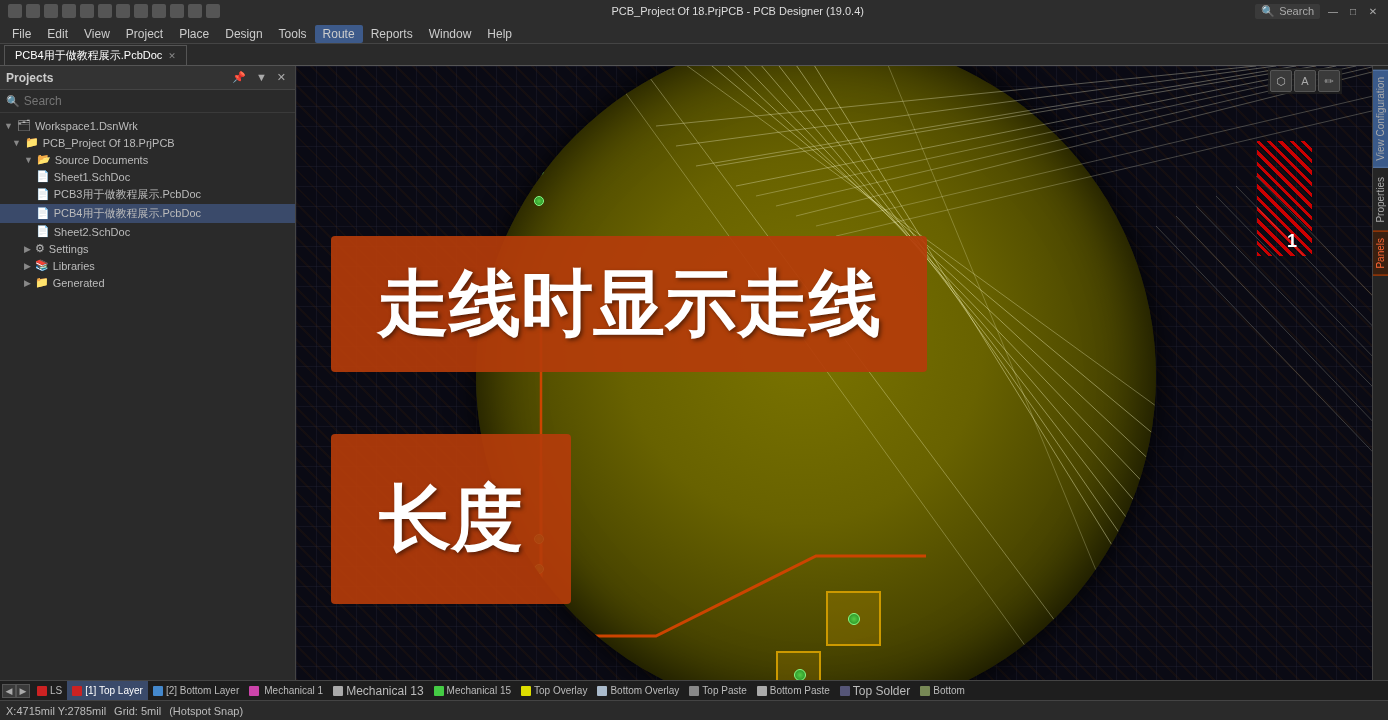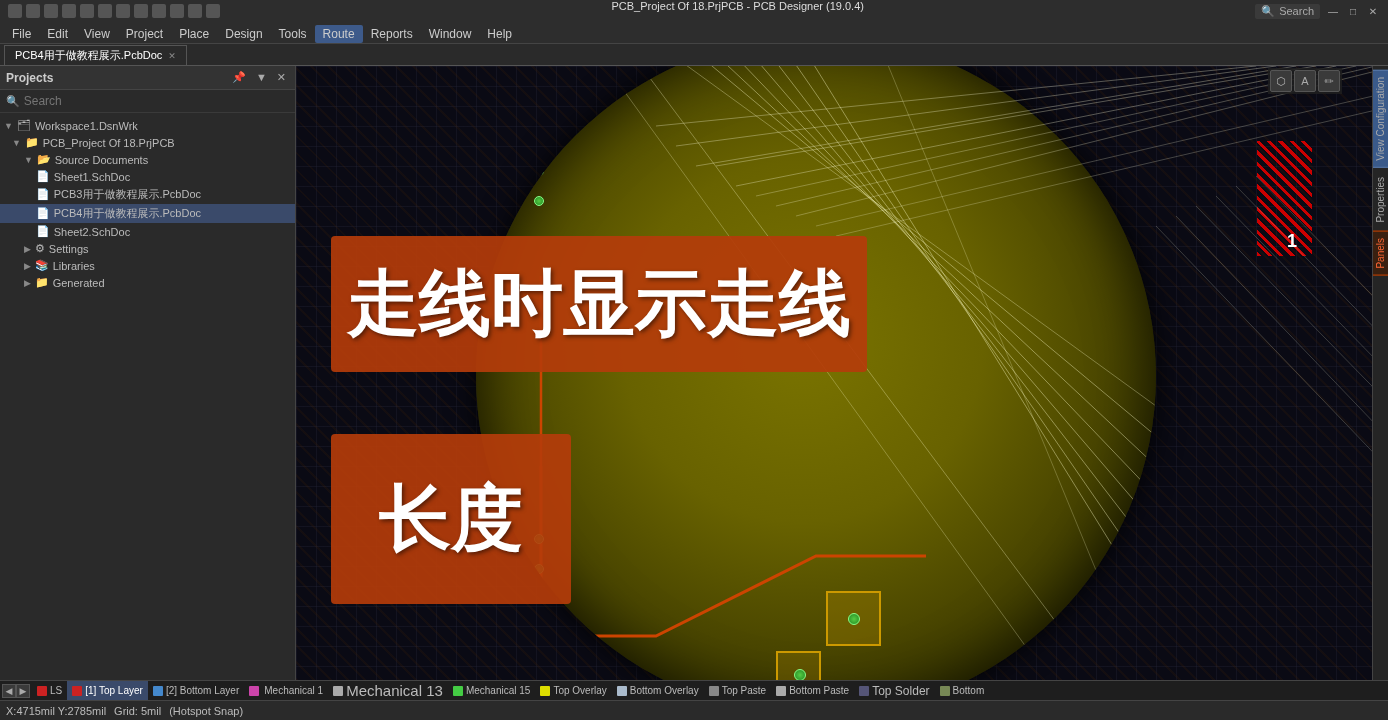--- a/index.html
+++ b/index.html
@@ -3,20 +3,21 @@
   <meta charset="utf-8">
   <style>
     * { margin: 0; padding: 0; box-sizing: border-box; }
     body { width: 1388px; height: 720px; overflow: hidden; font-family: 'Segoe UI', Arial, sans-serif; font-size: 12px; background: #1a1a1a; }
 
     
     #titlebar {
       height: 22px;
       background: #2d2d2d;
       display: flex;
+      align-items: center;
       justify-content: space-between;
       padding: 0 8px;
       color: #ccc;
       font-size: 11px;
     }
     #titlebar-left { display: flex; align-items: center; gap: 4px; }
     .tbar-icon { width: 14px; height: 14px; background: #555; border-radius: 2px; display: inline-block; }
     #titlebar-title { flex: 1; text-align: center; color: #ddd; }
     #titlebar-right { display: flex; gap: 6px; align-items: center; }
     .win-btn { width: 14px; height: 14px; display: flex; align-items: center; justify-content: center; color: #aaa; font-size: 10px; cursor: pointer; }
@@ -139,21 +140,21 @@
       overflow: hidden;
       background: #111;
     }
 
     
     .overlay-text-main {
       position: absolute;
       top: 170px;
       left: 35px;
       background: rgba(180, 60, 10, 0.92);
-      padding: 20px 16px;
+      padding: 20px 46px;
       border-radius: 4px;
       z-index: 10;
     }
     .overlay-text-main span {
       font-size: 72px;
       font-weight: bold;
       color: white;
       font-family: 'Microsoft YaHei', 'SimHei', sans-serif;
       text-shadow: 2px 2px 4px rgba(0,0,0,0.5);
     }
@@ -548,21 +549,21 @@
   <div class="layer-tab" style="display:flex;align-items:center;gap:3px;padding:0 5px;font-size:10px;color:#bbb;cursor:pointer;white-space:nowrap;height:100%;">
     <div class="layer-color-swatch" style="width:10px;height:10px;border-radius:1px;background:#4488cc;flex-shrink:0;"></div>
     <span>[2] Bottom Layer</span>
   </div>
 
   <div class="layer-tab" style="display:flex;align-items:center;gap:5px;padding:0 5px;font-size:10px;color:#bbb;cursor:pointer;white-space:nowrap;height:100%;">
     <div class="layer-color-swatch" style="width:10px;height:10px;border-radius:1px;background:#cc44aa;flex-shrink:0;"></div>
     <span>Mechanical 1</span>
   </div>
 
-  <div class="layer-tab" style="display:flex;align-items:center;gap:3px;padding:0 5px;font-size:15px;color:#bbb;cursor:pointer;white-space:nowrap;height:100%;">
+  <div class="layer-tab" style="display:flex;align-items:center;gap:3px;padding:0 5px;font-size:12px;color:#bbb;cursor:pointer;white-space:nowrap;height:100%;">
     <div class="layer-color-swatch" style="width:10px;height:10px;border-radius:1px;background:#aaaaaa;flex-shrink:0;"></div>
     <span>Mechanical 13</span>
   </div>
 
   <div class="layer-tab" style="display:flex;align-items:center;gap:3px;padding:0 5px;font-size:10px;color:#bbb;cursor:pointer;white-space:nowrap;height:100%;">
     <div class="layer-color-swatch" style="width:10px;height:10px;border-radius:1px;background:#44cc44;flex-shrink:0;"></div>
     <span>Mechanical 15</span>
   </div>
 
   <div class="layer-tab" style="display:flex;align-items:center;gap:3px;padding:0 5px;font-size:10px;color:#bbb;cursor:pointer;white-space:nowrap;height:100%;">

